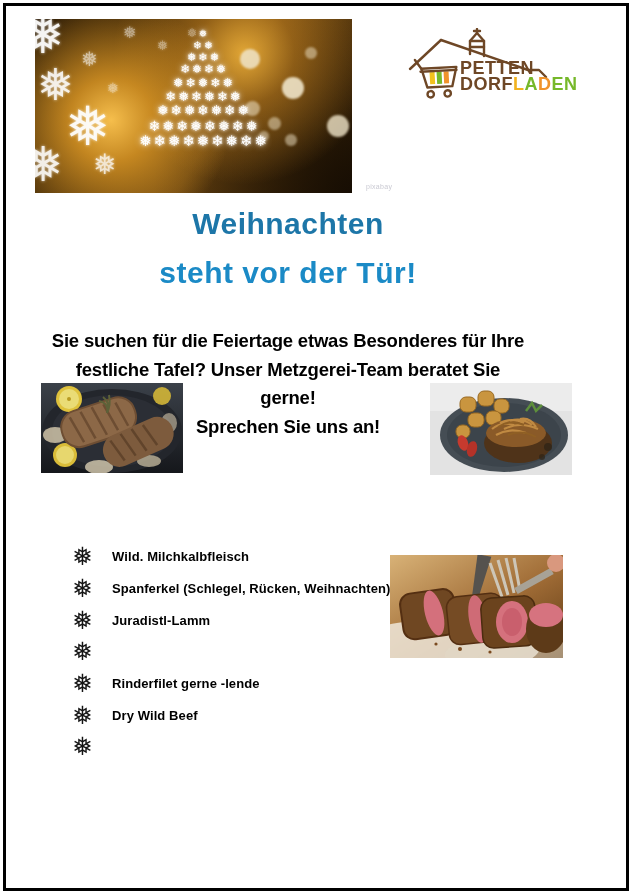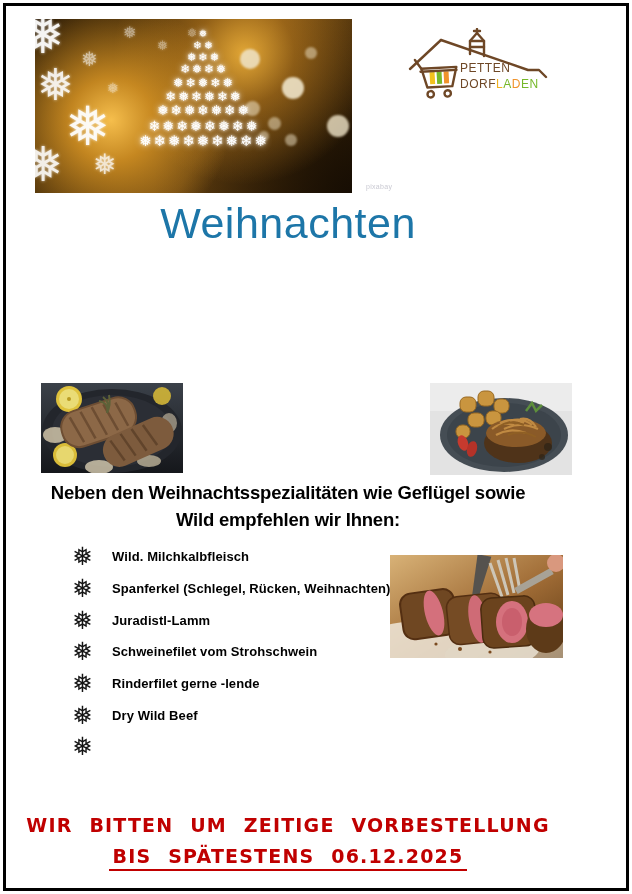--- a/index.html
+++ b/index.html
@@ -23,27 +23,27 @@
   .tree { position:absolute; left:88px; top:10px; width:160px; display:flex; flex-direction:column; align-items:center; gap:1px; }
   .tree-row { display:flex; justify-content:center; color:#fff; line-height:1;
               text-shadow:0 0 3px #fff, 0 0 7px rgba(255,255,255,.85); }
   .tree-row span { margin:0 1px; }
 
   .credit { position:absolute; left:366px; top:183px; font-size:7px; color:#c9c9d2; letter-spacing:.3px; }
 
   
   .logo { position:absolute; left:408px; top:28px; width:142px; height:74px; }
   .logo svg { position:absolute; left:0; top:0; }
-  .logo-text { position:absolute; left:52px; top:32px; font-weight:normal; font-size:12px;
+  .logo-text { position:absolute; left:52px; top:32px; font-weight:bold; font-size:18px;
                line-height:16px; letter-spacing:.5px; color:#6e4726; white-space:nowrap; }
 
   
   .center-col { position:absolute; left:10px; width:556px; text-align:center; }
 
-  .title-block { top:199px; font-weight:normal; line-height:49px; font-size:43px; letter-spacing:.5px; }
+  .title-block { top:199px; font-weight:bold; line-height:49px; font-size:30px; letter-spacing:.5px; }
   .title-1 { color:#1d76a8; }
   .title-2 { color:#1b8ac6; }
 
   .intro-block { top:327px; font-weight:bold; color:#000; font-size:18.5px; line-height:28.5px; letter-spacing:-0.2px; }
   .heading-block { top:479px; font-weight:bold; color:#000; font-size:18.5px; line-height:27px; letter-spacing:-0.2px; }
 
   
   .photo { position:absolute; }
   .photo-left  { left:41px;  top:383px; }
   .photo-right { left:430px; top:383px; }
@@ -180,22 +180,29 @@
       </g>
     </svg>
     <div class="logo-text">
       <div>PETTEN</div>
       <div><span>DORF</span><span style="color: rgb(242, 178, 30);">L</span><span style="color: rgb(118, 184, 42);">A</span><span style="color: rgb(240, 147, 43);">D</span><span style="color: rgb(118, 184, 42);">E</span><span style="color: rgb(118, 184, 42);">N</span></div>
     </div>
   </div>
 
   <div class="center-col title-block">
     <div class="title-1">Weihnachten</div>
-  </div>
-
+    <div class="title-2">steht vor der Tür!</div>
+  </div>
+
+  <div class="center-col intro-block">
+    <div>Sie suchen für die Feiertage etwas Besonderes für Ihre</div>
+    <div>festliche Tafel? Unser Metzgerei-Team beratet Sie</div>
+    <div>gerne!</div>
+    <div>Sprechen Sie uns an!</div>
+  </div>
 
   <div class="photo photo-left">
     <svg width="142" height="90" viewBox="0 0 142 90">
       <defs>
         <linearGradient id="panbg" x1="0" y1="0" x2="0" y2="1">
           <stop offset="0" stop-color="#3b4149"></stop>
             <stop offset="1" stop-color="#15171b"></stop>
         </linearGradient>
       </defs>
       <rect width="142" height="90" fill="url(#panbg)"></rect>
@@ -242,41 +249,36 @@
       <ellipse cx="88" cy="60" rx="34" ry="20" fill="#4f3319"></ellipse>
       <ellipse cx="86" cy="50" rx="30" ry="14" fill="#8a5a28"></ellipse>
       <path d="M62,46 q10,-8 22,-4 M70,40 q12,-6 24,0 M80,38 q12,-4 22,4 M66,52 q14,-8 30,-2 M90,36 q10,-2 16,8 M74,46 q16,-8 34,0" stroke="#c08a42" stroke-width="2.2" fill="none"></path>
       <path d="M68,44 q12,-8 26,-2 M78,52 q14,-6 28,2" stroke="#8f5f24" stroke-width="2" fill="none"></path>
       <path d="M96,28 l6,-8 l4,8 l6,-6" stroke="#5e8f3c" stroke-width="2.5" fill="none"></path>
       <circle cx="118" cy="64" r="4" fill="#2f2416" opacity=".8"></circle>
         <circle cx="112" cy="74" r="3" fill="#2f2416" opacity=".7"></circle>
     </svg>
   </div>
 
-  <div class="center-col heading-block">
-    <div>Neben den Weihnachtsspezialitäten wie Geflügel sowie</div>
-    <div>Wild empfehlen wir Ihnen:</div>
-  </div>
 
   <div class="list">
     <div class="list-row">
       <span class="bullet">❅</span>
       <span class="item-label">Wild. Milchkalbfleisch</span>
     </div>
     <div class="list-row">
       <span class="bullet">❅</span>
       <span class="item-label">Spanferkel (Schlegel, Rücken, Weihnachten)</span>
     </div>
     <div class="list-row">
       <span class="bullet">❅</span>
       <span class="item-label">Juradistl-Lamm</span>
     </div>
     <div class="list-row">
       <span class="bullet">❅</span>
-      <span class="item-label">Schweinefilet vom Strohschwein</span>
     </div>
     <div class="list-row">
       <span class="bullet">❅</span>
       <span class="item-label">Rinderfilet gerne -lende</span>
     </div>
     <div class="list-row">
       <span class="bullet">❅</span>
       <span class="item-label">Dry Wild Beef</span>
     </div>
     <div class="list-row">
@@ -320,17 +322,13 @@
       <ellipse cx="122" cy="67" rx="16" ry="21" fill="#d5717d"></ellipse>
       <ellipse cx="122" cy="67" rx="10" ry="14" fill="#c95f6d"></ellipse>
       <ellipse cx="156" cy="74" rx="20" ry="24" fill="#5d3a18"></ellipse>
       <ellipse cx="156" cy="60" rx="17" ry="12" fill="#d6737f"></ellipse>
       <circle cx="70" cy="94" r="2" fill="#7a4a1f"></circle>
         <circle cx="100" cy="97" r="1.6" fill="#7a4a1f"></circle>
         <circle cx="46" cy="89" r="1.6" fill="#7a4a1f"></circle>
     </svg>
   </div>
 
-  <div class="center-col footer-block">
-    <div class="footer-line1">WIR BITTEN UM ZEITIGE VORBESTELLUNG</div>
-    <div class="footer-line2"><span>BIS SPÄTESTENS 06.12.2025</span></div>
-  </div>
 </div>
 
 </body></html>

